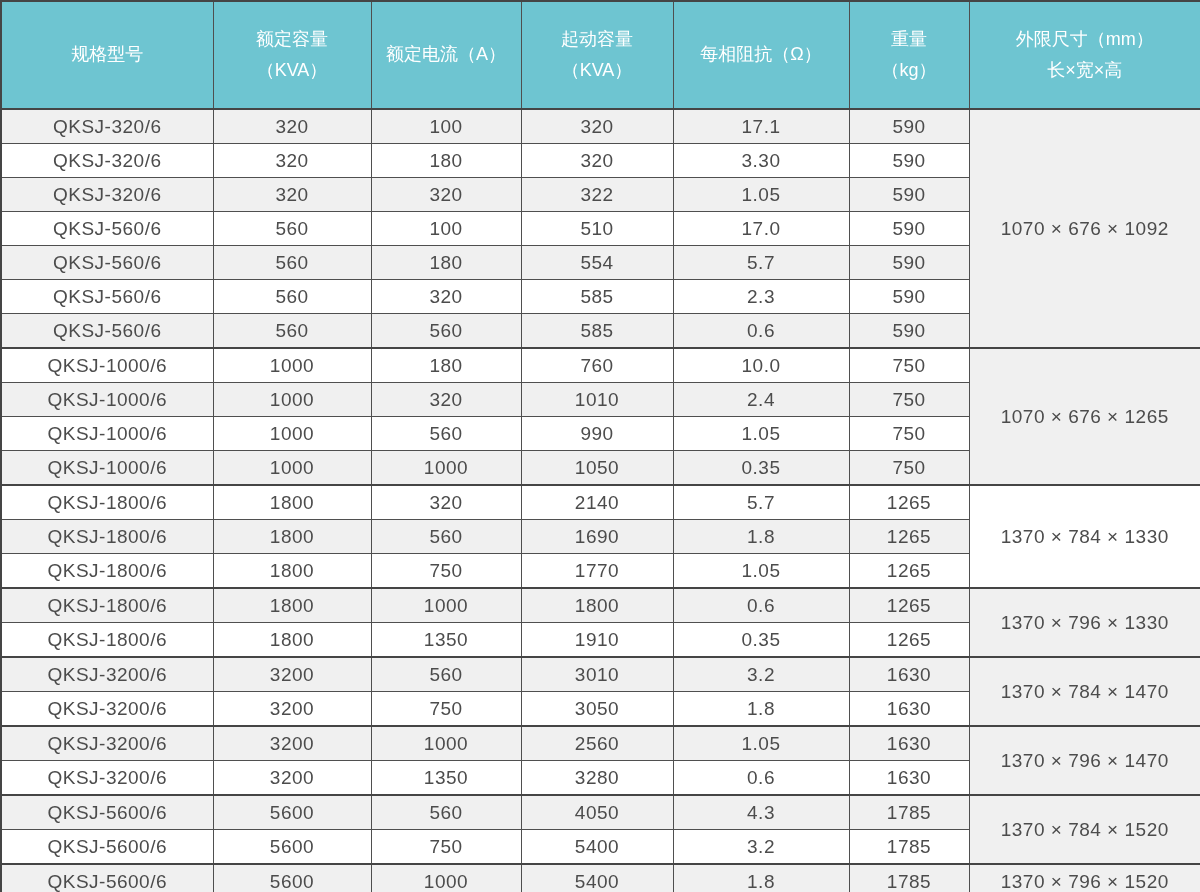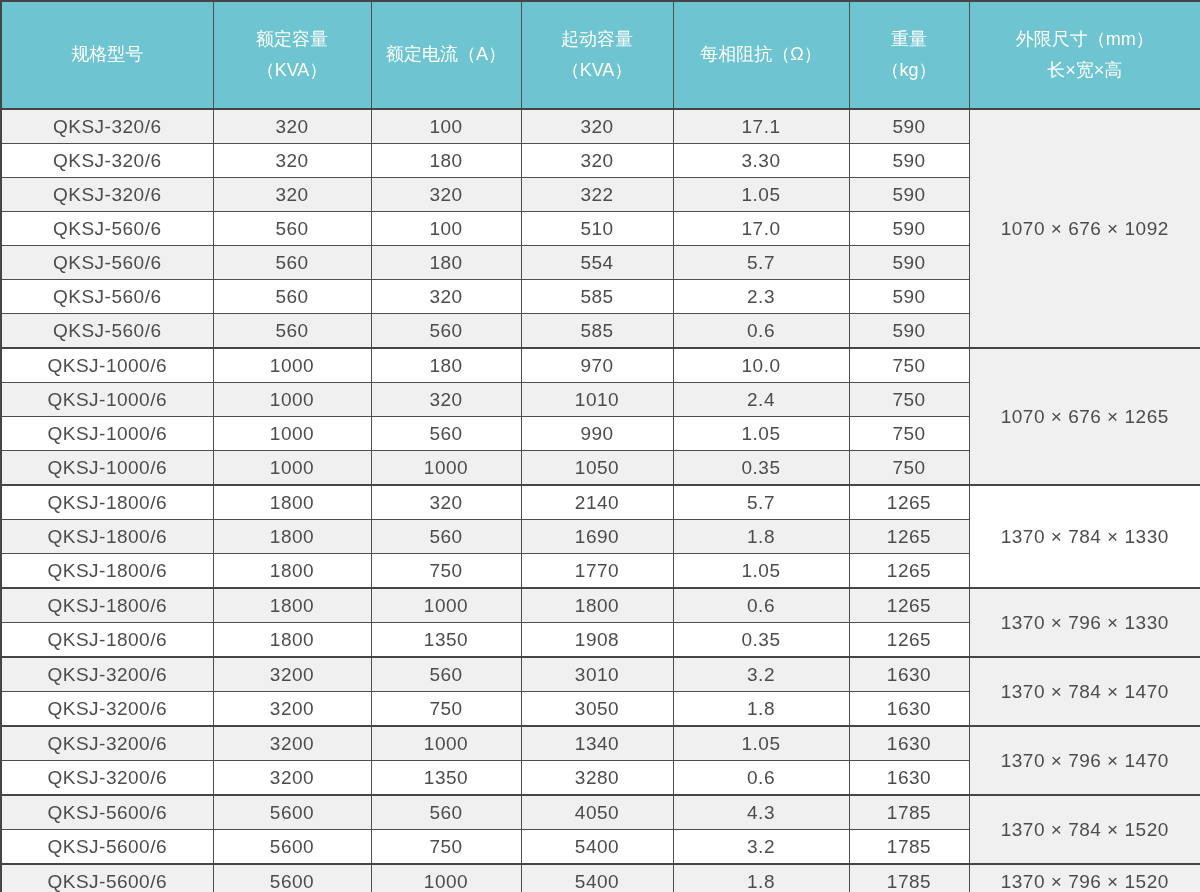--- a/index.html
+++ b/index.html
@@ -144,21 +144,21 @@
           <td>560</td>
           <td>560</td>
           <td>585</td>
           <td>0.6</td>
           <td>590</td>
         </tr>
         <tr class="group-start">
           <td>QKSJ-1000/6</td>
           <td>1000</td>
           <td>180</td>
-          <td>970</td>
+          <td>760</td>
           <td>10.0</td>
           <td>750</td>
           <td class="dim-cell shaded" rowspan="4">1070 × 676 × 1265</td>
         </tr>
         <tr class="alt">
           <td>QKSJ-1000/6</td>
           <td>1000</td>
           <td>320</td>
           <td>1010</td>
           <td>2.4</td>
@@ -211,21 +211,21 @@
           <td>1000</td>
           <td>1800</td>
           <td>0.6</td>
           <td>1265</td>
           <td class="dim-cell shaded" rowspan="2">1370 × 796 × 1330</td>
         </tr>
         <tr>
           <td>QKSJ-1800/6</td>
           <td>1800</td>
           <td>1350</td>
-          <td>1908</td>
+          <td>1910</td>
           <td>0.35</td>
           <td>1265</td>
         </tr>
         <tr class="alt group-start">
           <td>QKSJ-3200/6</td>
           <td>3200</td>
           <td>560</td>
           <td>3010</td>
           <td>3.2</td>
           <td>1630</td>
@@ -236,21 +236,21 @@
           <td>3200</td>
           <td>750</td>
           <td>3050</td>
           <td>1.8</td>
           <td>1630</td>
         </tr>
         <tr class="alt group-start">
           <td>QKSJ-3200/6</td>
           <td>3200</td>
           <td>1000</td>
-          <td>1340</td>
+          <td>2560</td>
           <td>1.05</td>
           <td>1630</td>
           <td class="dim-cell shaded" rowspan="2">1370 × 796 × 1470</td>
         </tr>
         <tr>
           <td>QKSJ-3200/6</td>
           <td>3200</td>
           <td>1350</td>
           <td>3280</td>
           <td>0.6</td>

